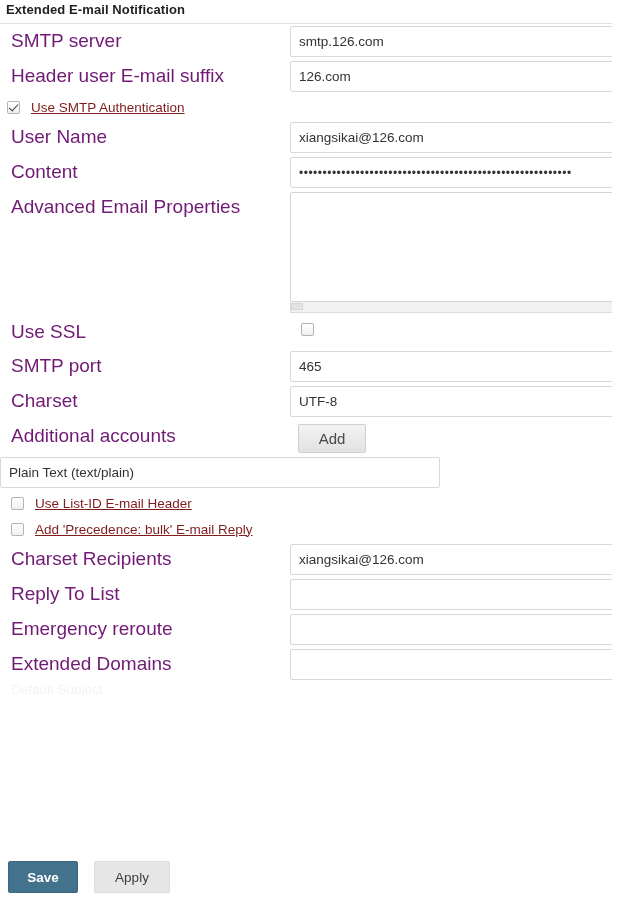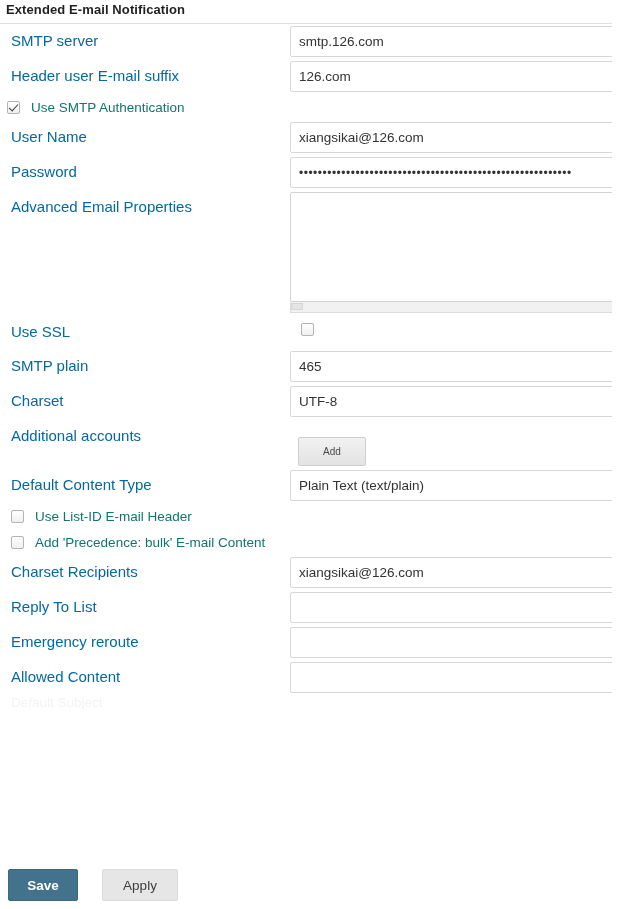--- a/index.html
+++ b/index.html
@@ -40,22 +40,22 @@
     display: flex;
     align-items: flex-start;
     min-height: 34px;
     width: 100%;
   }
   .row-label {
     width: 290px;
     min-width: 290px;
     box-sizing: border-box;
     padding: 9px 8px 0 11px;
-    font-size: 15px;
-    color: #0369a1;
+    font-size: 19px;
+    color: #701a75;
     line-height: 16px;
     white-space: nowrap;
   }
   .row-field {
     flex: 1 1 auto;
     padding: 2px 0 2px 0;
     min-width: 0;
   }
 
   
@@ -153,44 +153,45 @@
     top: 0px;
     width: 4px;
     height: 8px;
     border: solid #3a3a3a;
     border-width: 0 1.6px 1.6px 0;
     transform: rotate(42deg);
   }
   .cb-label {
     padding-left: 11px;
     font-size: 13.5px;
-    color: #0f766e;
+    color: #7f1d1d;
     white-space: nowrap;
+    text-decoration: underline;
   }
   .cb-inline {
     margin-left: 4px;
   }
 
   
   .cb-field {
     padding: 8px 0 0 11px;
   }
 
   
   .btn-add {
     display: inline-block;
     box-sizing: border-box;
     min-width: 68px;
     height: 29px;
-    margin: 16px 0 0 8px;
+    margin: 3px 0 0 8px;
     background: linear-gradient(#f2f2f2, #e2e2e2);
     border: 1px solid #cfcfcf;
     border-radius: 2px;
     color: #4a4a4a;
-    font-size: 10px;
+    font-size: 15px;
     font-family: "Liberation Sans", sans-serif;
     cursor: pointer;
     padding: 0 12px;
   }
 
   .faded-row {
     padding-left: 11px;
     font-size: 13.5px;
     color: #f3f3f3;
     height: 14px;
@@ -200,42 +201,41 @@
 
   
   .bottom-bar {
     position: absolute;
     left: 0;
     bottom: 0;
     width: 640px;
     height: 48px;
     background: #ffffff;
     display: flex;
-    align-items: center;
     padding-left: 8px;
     box-sizing: border-box;
   }
   .btn-save {
     box-sizing: border-box;
     width: 70px;
     height: 32px;
     background: #43728c;
     border: 1px solid #3b677f;
     color: #ffffff;
     font-size: 13.5px;
     font-weight: bold;
     font-family: "Liberation Sans", sans-serif;
     border-radius: 2px;
     cursor: pointer;
   }
   .btn-apply {
     box-sizing: border-box;
     width: 76px;
     height: 32px;
-    margin-left: 24px;
+    margin-left: 16px;
     background: #e6e6e6;
     border: 1px solid #dcdcdc;
     color: #3e3e3e;
     font-size: 13.5px;
     font-family: "Liberation Sans", sans-serif;
     border-radius: 2px;
     cursor: pointer;
   }
 
   .clip {
@@ -273,21 +273,21 @@
     </div>
 
     <div class="row">
       <div class="row-label">User Name</div>
       <div class="row-field">
         <input class="txt" type="text" value="xiangsikai@126.com" style="">
       </div>
     </div>
 
     <div class="row">
-      <div class="row-label">Password</div>
+      <div class="row-label">Content</div>
       <div class="row-field">
         <input class="txt pw" type="text" value="••••••••••••••••••••••••••••••••••••••••••••••••••••••••••" style="">
       </div>
     </div>
 
     <div class="row">
       <div class="row-label">Advanced Email Properties</div>
       <div class="row-field">
         <div class="ta-wrap">
           <textarea class="ta" style=""></textarea>
@@ -299,55 +299,54 @@
     </div>
 
     <div class="row">
       <div class="row-label">Use SSL</div>
       <div class="row-field cb-field">
         <span class="cb"></span>
       </div>
     </div>
 
     <div class="row">
-      <div class="row-label">SMTP plain</div>
+      <div class="row-label">SMTP port</div>
       <div class="row-field">
         <input class="txt" type="text" value="465" style="">
       </div>
     </div>
 
     <div class="row">
       <div class="row-label">Charset</div>
       <div class="row-field">
         <input class="txt" type="text" value="UTF-8" style="">
       </div>
     </div>
 
     <div class="row">
       <div class="row-label">Additional accounts</div>
       <div class="row-field">
         <button class="btn-add">Add</button>
       </div>
     </div>
 
     <div class="row">
-      <div class="row-label">Default Content Type</div>
       <div class="row-field">
         <div class="select-like">Plain Text (text/plain)</div>
       </div>
     </div>
 
     <div class="cb-row">
       <span class="cb cb-inline"></span>
       <span class="cb-label">Use List-ID E-mail Header</span>
     </div>
 
     <div class="cb-row">
       <span class="cb cb-inline"></span>
-      <span class="cb-label">Add 'Precedence: bulk' E-mail Content</span>
+      <span class="cb-label">Add 'Precedence: bulk' E-mail Reply</span>
     </div>
 
     <div class="row">
       <div class="row-label">Charset Recipients</div>
       <div class="row-field">
         <input class="txt" type="text" value="xiangsikai@126.com" style="">
       </div>
     </div>
 
     <div class="row">
@@ -358,21 +357,21 @@
     </div>
 
     <div class="row">
       <div class="row-label">Emergency reroute</div>
       <div class="row-field">
         <input class="txt" type="text" value="" style="">
       </div>
     </div>
 
     <div class="row">
-      <div class="row-label">Allowed Content</div>
+      <div class="row-label">Extended Domains</div>
       <div class="row-field">
         <input class="txt" type="text" value="" style="">
       </div>
     </div>
 
 
     <div class="row">
       <div class="faded-row">Default Subject</div>
     </div>
 

